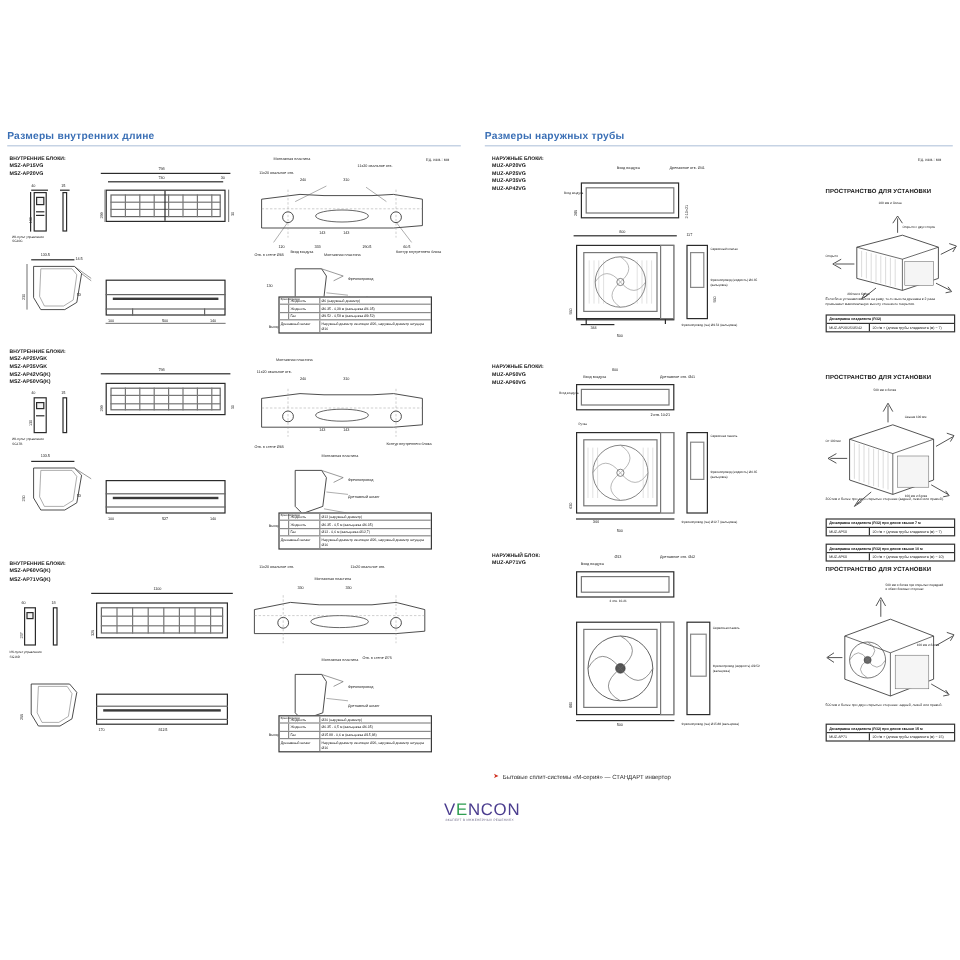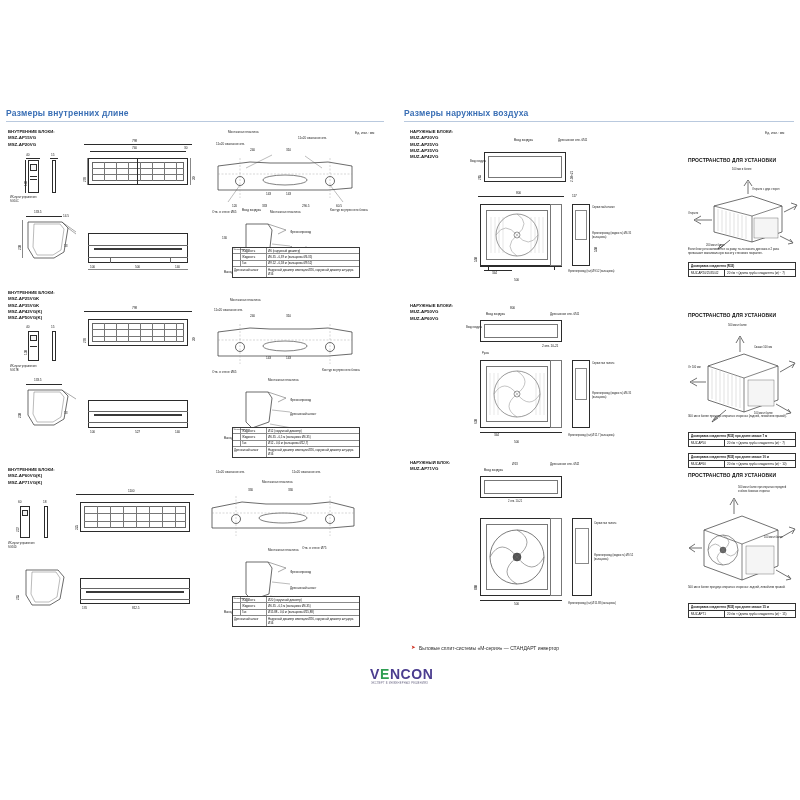--- a/index.html
+++ b/index.html
@@ -166,21 +166,21 @@
   }
   .foot-arrow {
     position: absolute;
     color: #d03020;
     font-size: 5.5px;
     line-height: 5.5px;
   }
   .logo {
     position: absolute;
     font-size: 14px;
-    font-weight: 700;
+    font-weight: 400;
     letter-spacing: .6px;
     color: #4b3d8f;
     white-space: nowrap;
   }
   .logo .e { color: #2f9e52; }
   .logo-tag {
     position: absolute;
     font-size: 2.6px;
     color: #6d6a86;
     letter-spacing: .25px;
@@ -191,21 +191,21 @@
 </style>
 </head>
 <body>
 
 <div id="page">
 
   <div class="sec-head" style="left:6px; top:108px;">Размеры внутренних длине</div>
   <div class="sec-rule" style="left:6px; top:121px; width:378px;"></div>
   <div class="unit-note" style="left:355px; top:131px;">Ед. изм.: мм</div>
 
-  <div class="sec-head" style="left:404px; top:108px;">Размеры наружных воздуха</div>
+  <div class="sec-head" style="left:404px; top:108px;">Размеры наружных трубы</div>
   <div class="sec-rule" style="left:404px; top:121px; width:390px;"></div>
   <div class="unit-note" style="left:765px; top:131px;">Ед. изм.: мм</div>
 
   <div class="model-block" style="left:8px; top:129px;">
     <div class="cap">ВНУТРЕННИЕ БЛОКИ:</div>
     <div class="mdl">MSZ-AP15VG</div>
     <div class="mdl">MSZ-AP20VG</div>
   </div>
 
   <div class="draw" style="left:14px; top:152px;">

